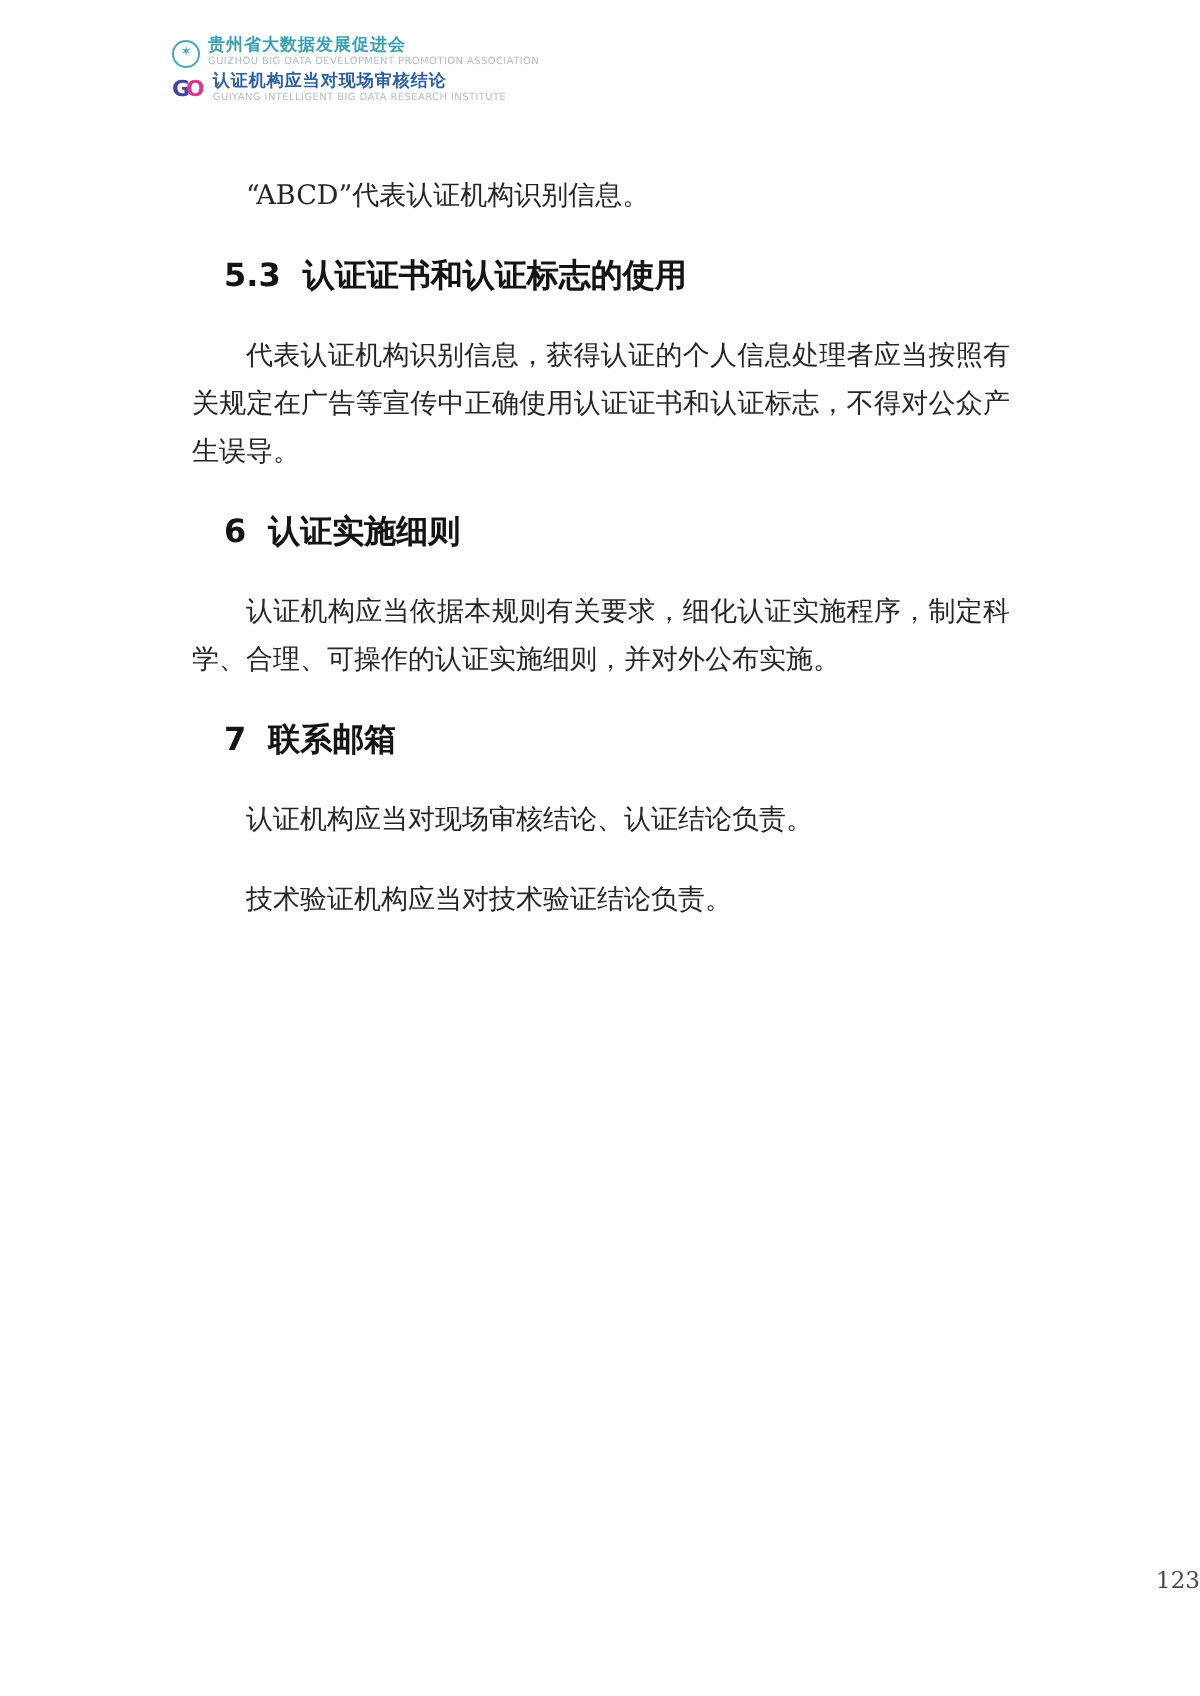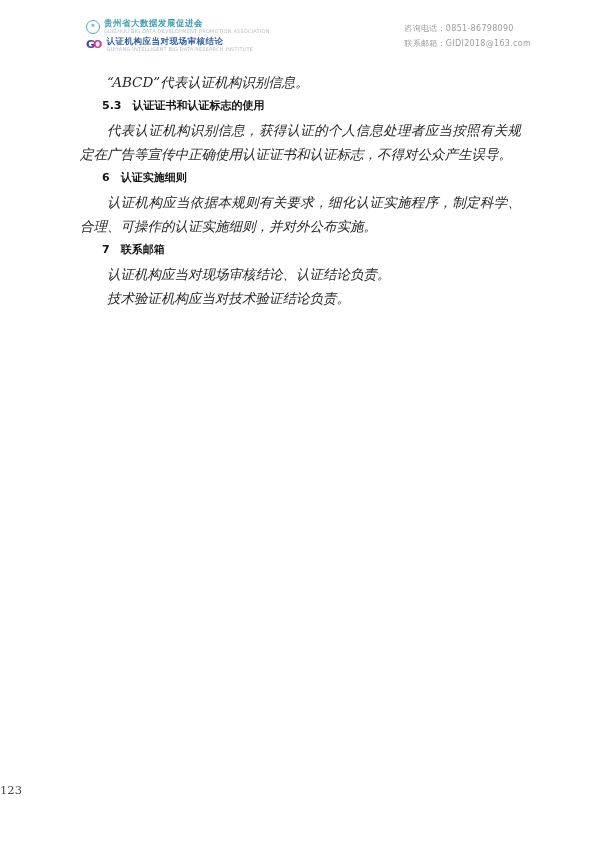--- a/index.html
+++ b/index.html
@@ -45,32 +45,32 @@
     position: absolute; right: 69px; top: 21px; text-align: left;
     font-family: "DejaVu Sans", sans-serif;
     font-size: 8px; line-height: 15px; color: #9b9b9b; letter-spacing: 0.3px;
   }
 
   
   .doc-body {
     position: absolute; left: 80px; top: 70px; width: 441px;
     color: #262626; font-size: 13.5px; line-height: 24px; text-align: justify;
   }
-  .doc-body p { margin: 0; text-indent: 2em; font-style: italic; }
+  .doc-body p { margin: 16px; text-indent: 2em; }
   .doc-body h2 {
-    margin: 0; padding-left: 2em; font-size: 11px; line-height: 24px;
+    margin: 0; padding-left: 2em; font-size: 16px; line-height: 24px;
     font-family: "DejaVu Sans", sans-serif; font-weight: bold; color: #141414;
     text-align: left;
   }
   .doc-body h2 .sec-num { margin-right: 11px; }
 
   
   .page-num {
     position: absolute; top: 783px; left: 0; width: 100%;
-    text-align: left; font-size: 11.5px; color: #4a4a4a;
+    text-align: right; font-size: 11.5px; color: #4a4a4a;
     font-family: "DejaVu Serif", serif;
   }
 </style>
 </head>
 <body>
 
 <div class="page">
 
   <div class="logo-block">
     <div class="logo-row">
@@ -85,28 +85,20 @@
         <span class="g">G</span>
         <span class="o">O</span>
       </span>
       <span class="logo-text">
         <span class="logo-name inst">认证机构应当对现场审核结论</span>
         <span class="logo-sub">GUIYANG INTELLIGENT BIG DATA RESEARCH INSTITUTE</span>
       </span>
     </div>
   </div>
 
-  <div class="contact-block">
-    <div>
-      <span>咨询电话：</span><span>0851-86798090</span>
-    </div>
-    <div>
-      <span>联系邮箱：</span><span>GIDI2018@163.com</span>
-    </div>
-  </div>
 
   <div class="doc-body">
     <p>“ABCD”代表认证机构识别信息。</p>
 
     <h2>
       <span class="sec-num">5.3</span><span>认证证书和认证标志的使用</span>
     </h2>
     <p>代表认证机构识别信息，获得认证的个人信息处理者应当按照有关规定在广告等宣传中正确使用认证证书和认证标志，不得对公众产生误导。</p>
 
     <h2>

